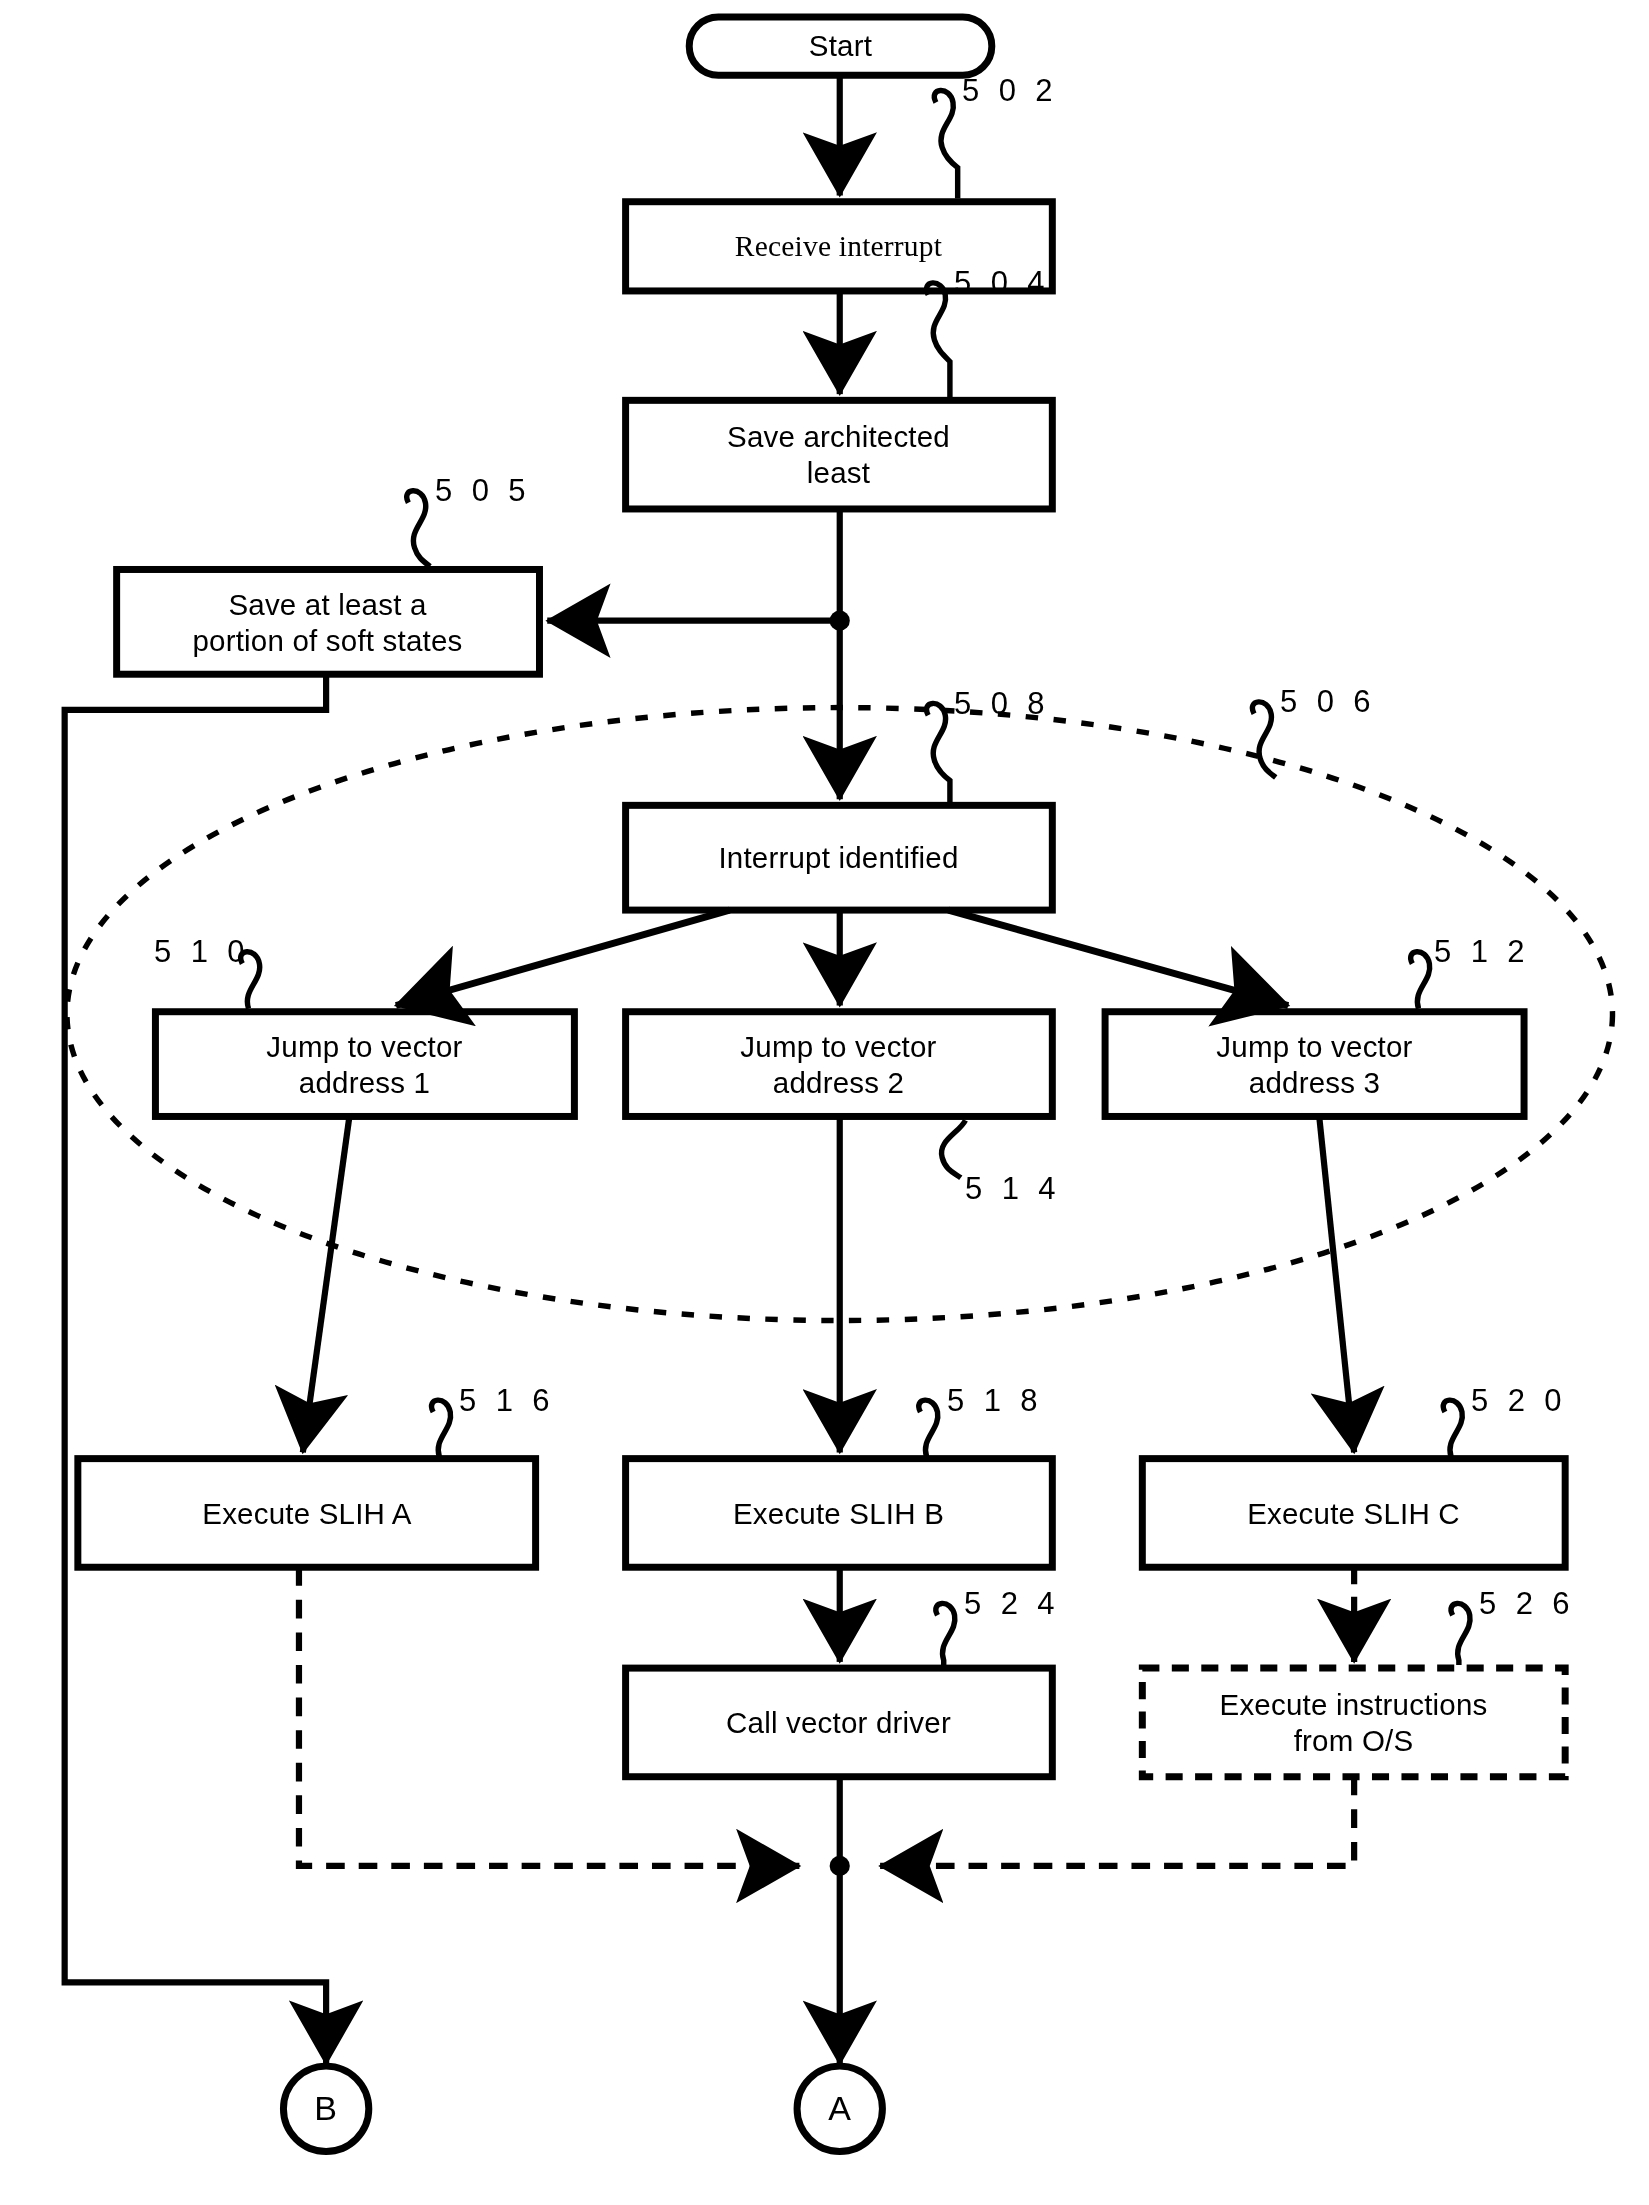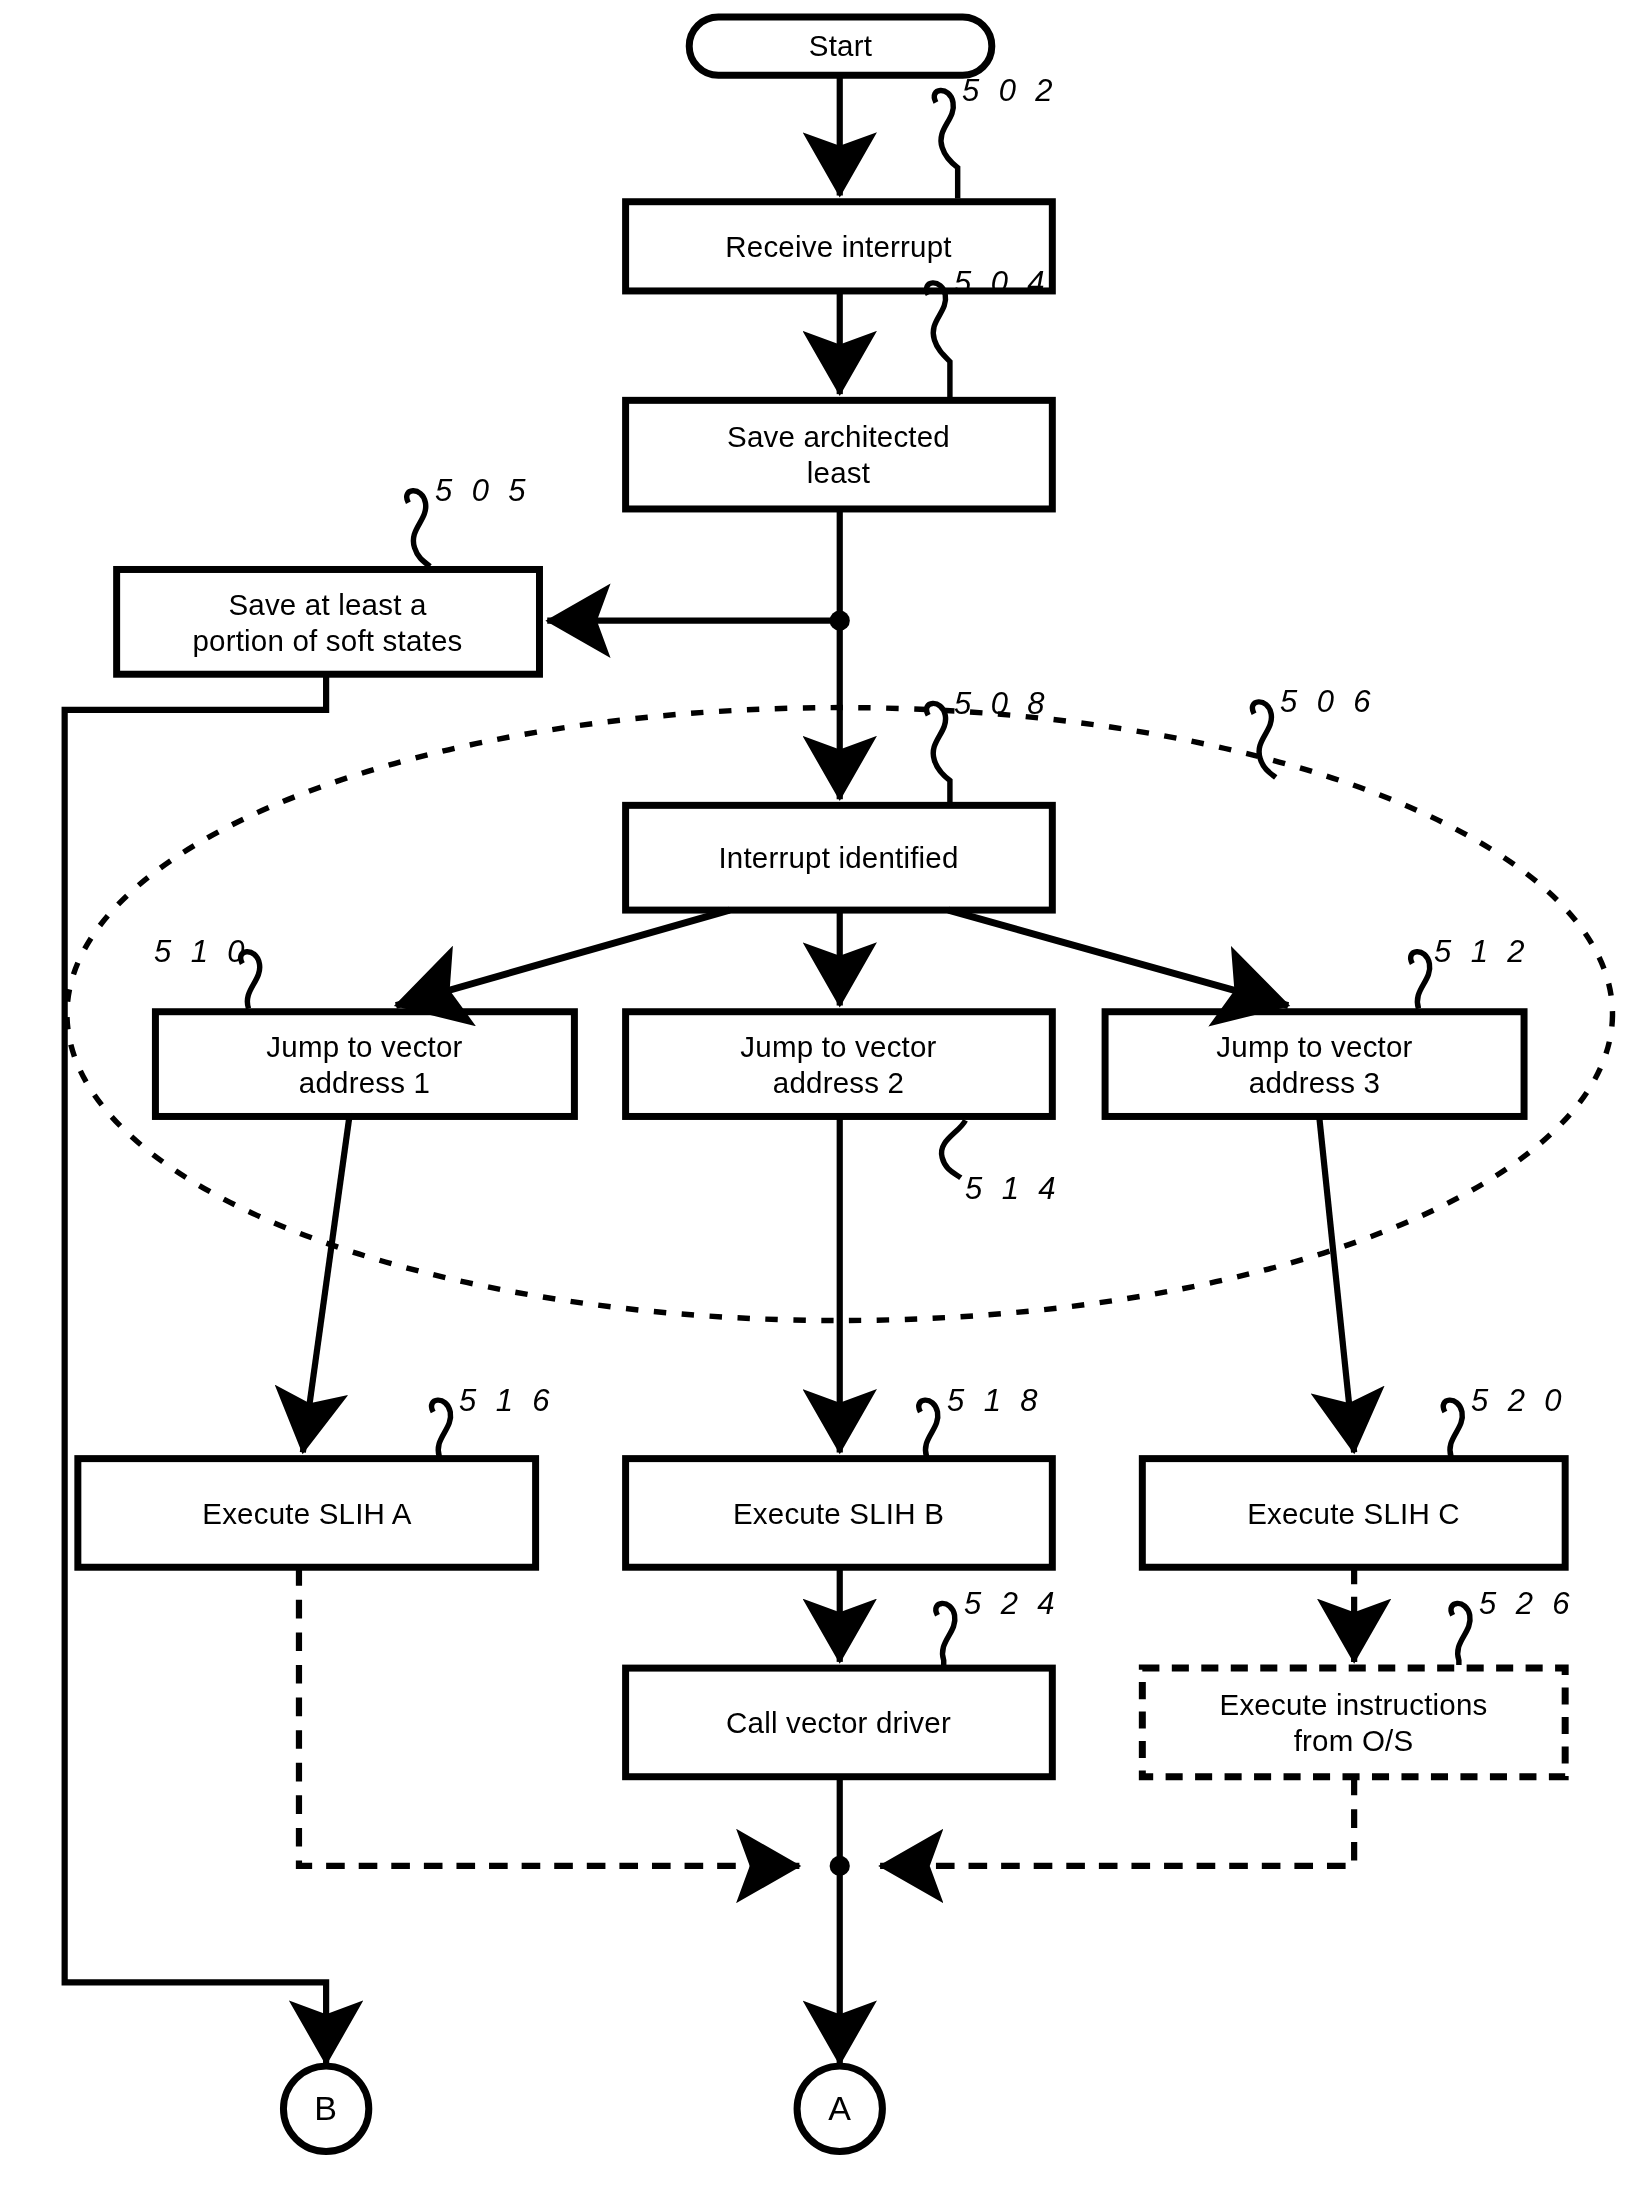--- a/index.html
+++ b/index.html
@@ -36,21 +36,20 @@
     white-space: pre-line;
     pointer-events: none;
   }
   .ref-label {
     position: absolute;
     color: #000000;
     font-size: 31px;
     letter-spacing: 5.4px;
     white-space: nowrap;
     pointer-events: none;
-    font-style: italic;
   }
   .conn-letter {
     position: absolute;
     display: flex;
     align-items: center;
     justify-content: center;
     color: #000000;
     font-size: 34px;
     pointer-events: none;
   }
@@ -142,21 +141,21 @@
     <path d="M 1244 1444 C 1236 1460 1208 1470 1214 1492 C 1218 1508 1230 1512 1238 1518" fill="none" stroke="#000" stroke-width="7"></path>
     <path d="M 558 1820 C 548 1801 576 1798 580 1820 C 584 1842 558 1854 566 1878 L 566 1878" fill="none" stroke="#000" stroke-width="7"></path>
     <path d="M 1186 1820 C 1176 1801 1204 1798 1208 1820 C 1212 1842 1186 1854 1194 1878 L 1194 1878" fill="none" stroke="#000" stroke-width="7"></path>
     <path d="M 1862 1820 C 1852 1801 1880 1798 1884 1820 C 1888 1842 1862 1854 1870 1878 L 1870 1878" fill="none" stroke="#000" stroke-width="7"></path>
     <path d="M 1208 2082 C 1198 2063 1226 2060 1230 2082 C 1234 2104 1208 2116 1216 2140 L 1216 2146" fill="none" stroke="#000" stroke-width="7"></path>
     <path d="M 1872 2082 C 1862 2063 1890 2060 1894 2082 C 1898 2104 1872 2116 1880 2140 L 1880 2146" fill="none" stroke="#000" stroke-width="7"></path>
   </svg>
 
   <div class="node-text" style="left:689px; top:17px; width:303px; height:58px;">Start</div>
 
-  <div class="node-text" style="left:625px; top:202px; width:427px; height:89px;">Receive interrupt</div>
+  <div class="node-text" style="left:625px; top:202px; width:427px; height:89px;font-family:Liberation Serif, serif;">Receive interrupt</div>
 
   <div class="node-text" style="left:625px; top:400px; width:427px; height:109px;">Save architected
 least</div>
 
   <div class="node-text" style="left:116px; top:570px; width:423px; height:105px;">Save at least a
 portion of soft states</div>
 
   <div class="node-text" style="left:625px; top:805px; width:427px; height:105px;">Interrupt identified</div>
 
   <div class="node-text" style="left:155px; top:1012px; width:419px; height:105px;">Jump to vector

